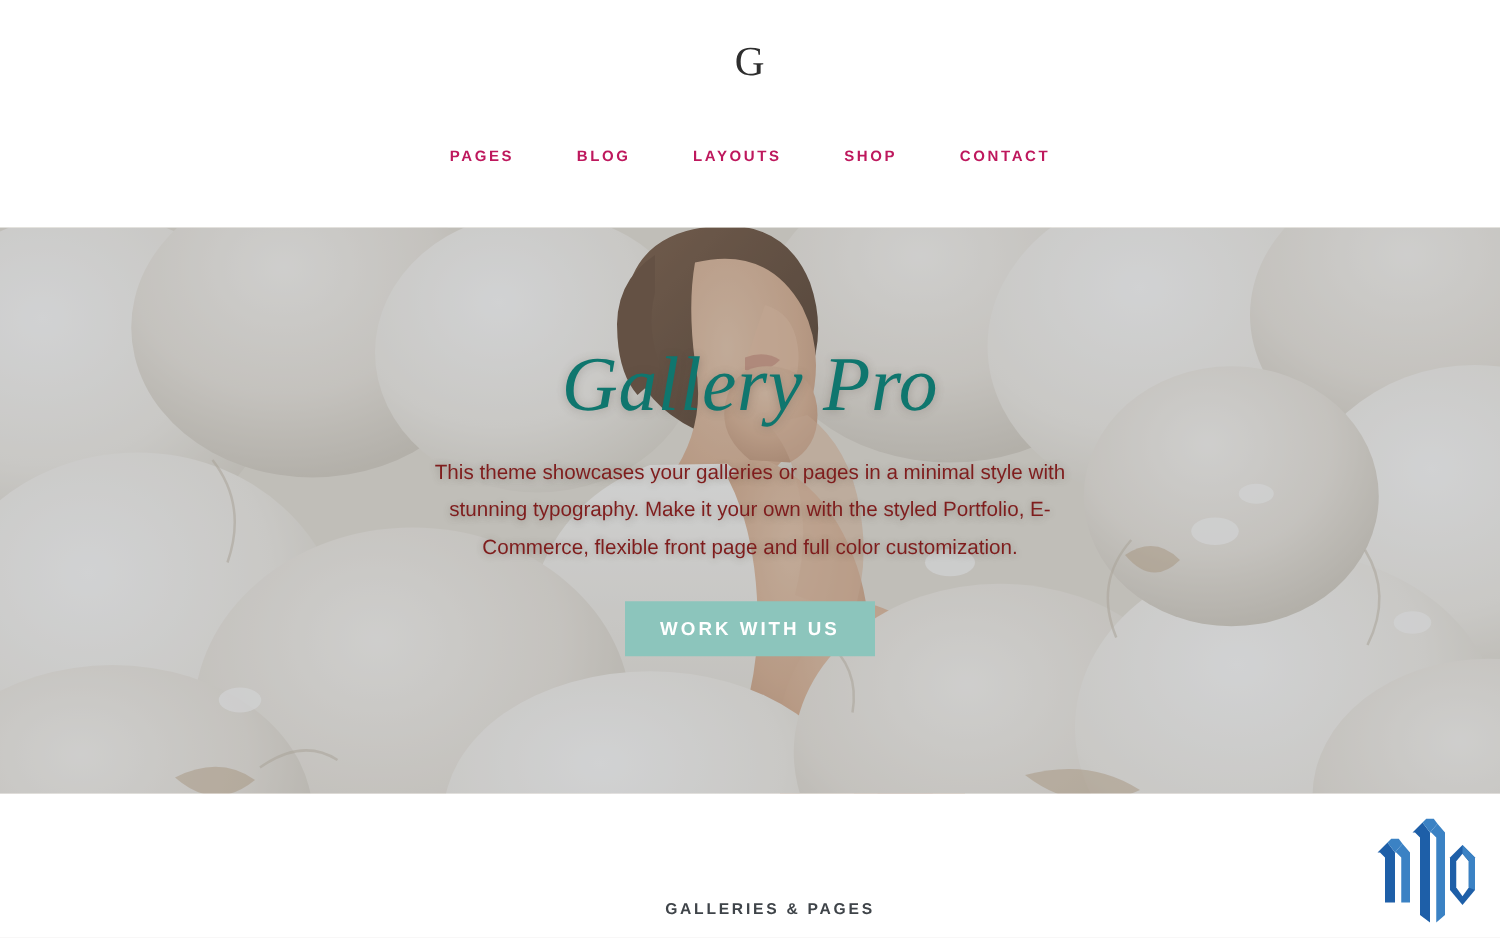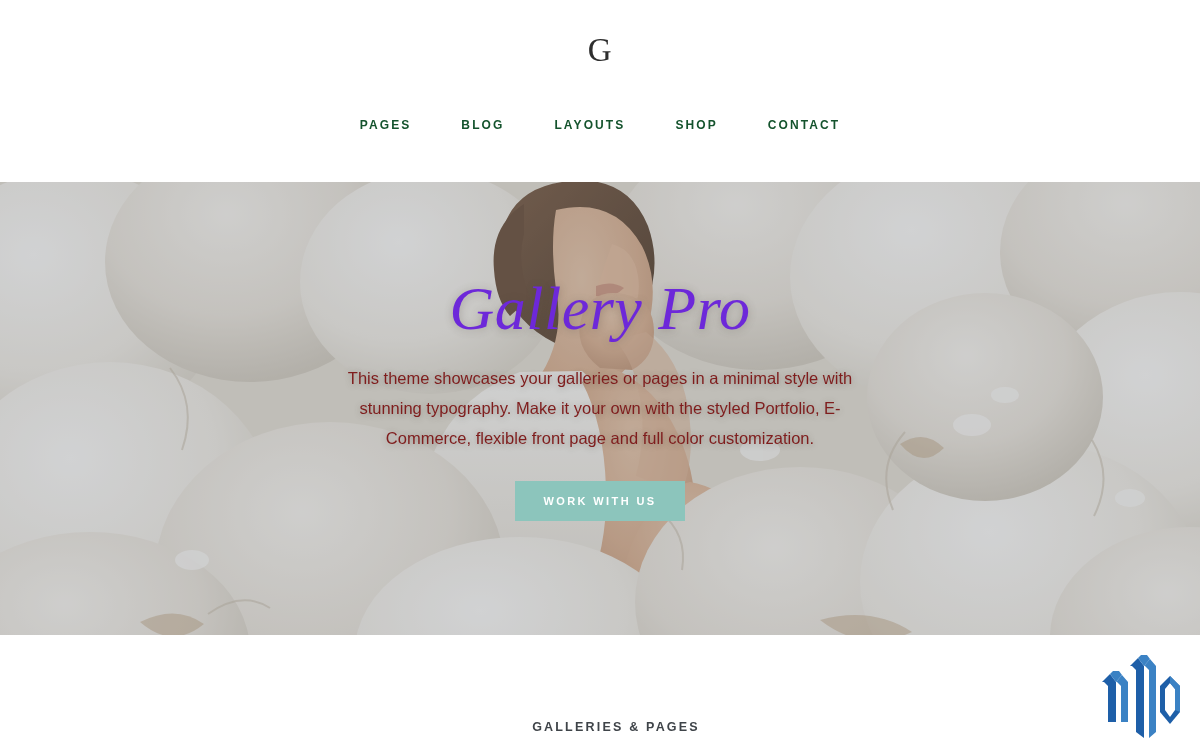--- a/index.html
+++ b/index.html
@@ -30,21 +30,21 @@
   .main-nav {
     margin-top:51px;
     display:flex;
     align-items:center;
     gap:0px;
   }
   .nav-link {
     font-size:12px;
     font-weight:700;
     letter-spacing:2.1px;
-    color:#14532d;
+    color:#be185d;
     text-decoration:none;
     text-transform:uppercase;
     padding:0 25px;
     white-space:nowrap;
   }
 
   
   .hero {
     position:absolute;
     top:182px; left:0;
@@ -65,42 +65,42 @@
     display:flex; flex-direction:column;
     align-items:center;
   }
   .hero-title {
     margin-top:95px;
     font-family:"Liberation Serif", serif;
     font-style:italic;
     font-weight:400;
     font-size:62px;
     line-height:1;
-    color:#6d28d9;
+    color:#0f766e;
     text-shadow:0 1px 8px rgba(80,70,60,0.30);
     letter-spacing:0.5px;
   }
   .hero-text {
     margin-top:24px;
     width:540px;
     text-align:center;
     font-size:16.5px;
     line-height:30px;
     color:#7f1d1d;
     text-shadow:0 1px 6px rgba(80,70,60,0.38);
     font-weight:400;
   }
   .hero-cta {
     margin-top:28px;
     display:inline-block;
     background:#8cc5bc;
     color:#ffffff;
     border:none;
     padding:15px 28px 14px;
-    font-size:11px;
+    font-size:15px;
     font-weight:700;
     letter-spacing:2.4px;
     text-transform:uppercase;
     text-decoration:none;
     cursor:pointer;
     font-family:"Liberation Sans", sans-serif;
     line-height:1;
   }
 
   

